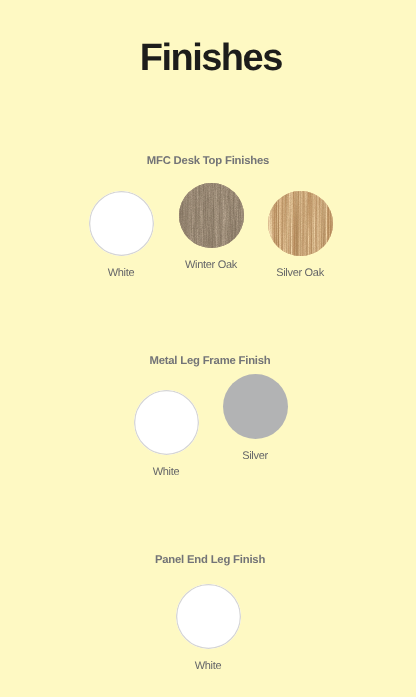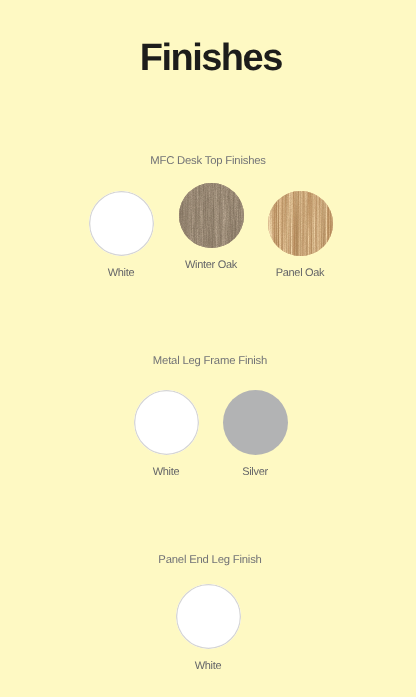--- a/index.html
+++ b/index.html
@@ -44,21 +44,21 @@
     position: absolute;
     left: 0;
     width: 416px;
   }
   .section-title {
     position: absolute;
     left: 0;
     width: 416px;
     text-align: center;
     font-size: 11.3px;
-    font-weight: 400;
+    font-weight: 700;
     color: #737477;
     letter-spacing: -0.2px;
     line-height: 11.3px;
     white-space: nowrap;
   }
   .swatch {
     position: absolute;
     width: 120px;
     text-align: center;
   }
@@ -176,35 +176,35 @@
               </filter>
             </defs>
             <rect width="65" height="65" fill="#ffe8be"></rect>
             <rect width="65" height="65" filter="url(#so-streak)" opacity="0.50"></rect>
             <rect width="65" height="65" filter="url(#so-lines)" opacity="0.44"></rect>
             <rect width="65" height="65" filter="url(#so-thin)" opacity="0.32"></rect>
             <rect width="65" height="65" filter="url(#so-fine)" opacity="0.30"></rect>
           </svg>
         </div>
       </div>
-      <div class="swatch-label" style="margin-top:13px">Panel Oak</div>
+      <div class="swatch-label" style="margin-top:13px">Silver Oak</div>
     </div>
   </div>
 
   <div class="section" style="top:0">
     <div class="section-title" style="top:355.5px;left:2px">Metal Leg Frame Finish</div>
     <div class="swatch" style="left:106px;top:390px">
       <div class="swatch-circle fill-outline">
         <svg viewBox="0 0 65 65" aria-hidden="true" style="display:block;width:100%;height:100%">
           <circle cx="32.5" cy="32.5" r="31.9" fill="#ffffff" stroke="#d5d5d5" stroke-width="1.35"></circle>
         </svg>
       </div>
       <div class="swatch-label" style="margin-top:13px">White</div>
     </div>
-    <div class="swatch" style="left:195px;top:390px">
+    <div class="swatch" style="left:195px;top:374px">
       <div class="swatch-circle fill-silver"></div>
       <div class="swatch-label" style="margin-top:13px">Silver</div>
     </div>
   </div>
 
   <div class="section" style="top:0">
     <div class="section-title" style="top:554.5px;left:2px">Panel End Leg Finish</div>
     <div class="swatch" style="left:148px;top:584px">
       <div class="swatch-circle fill-outline">
         <svg viewBox="0 0 65 65" aria-hidden="true" style="display:block;width:100%;height:100%">

